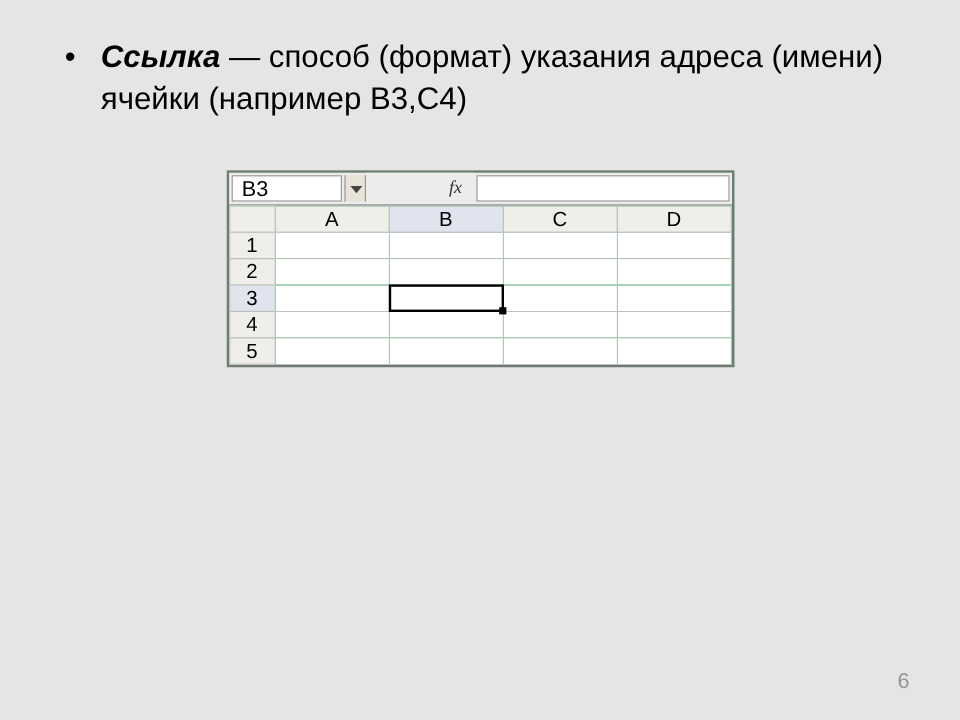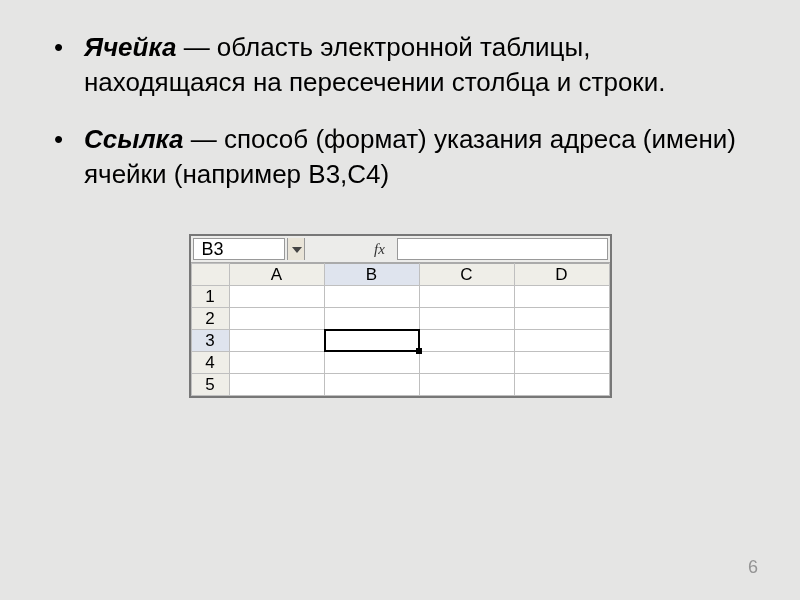--- a/index.html
+++ b/index.html
@@ -171,23 +171,20 @@
       bottom: 22px;
       font-size: 18px;
       color: #949494;
     }
   </style>
 </head>
 <body>
 
 <div class="content">
   <ul>
-    <li>
-      <span class="term">Ячейка</span><span> — область электронной таблицы, находящаяся на пересечении столбца и строки.</span>
-    </li>
     <li>
       <span class="term">Ссылка</span><span> — способ (формат) указания адреса (имени) ячейки (например В3,С4)</span>
     </li>
   </ul>
 </div>
 
 <div class="sheet-wrap">
   <div class="sheet">
     <div class="fbar">
       <div class="namebox">B3</div>

